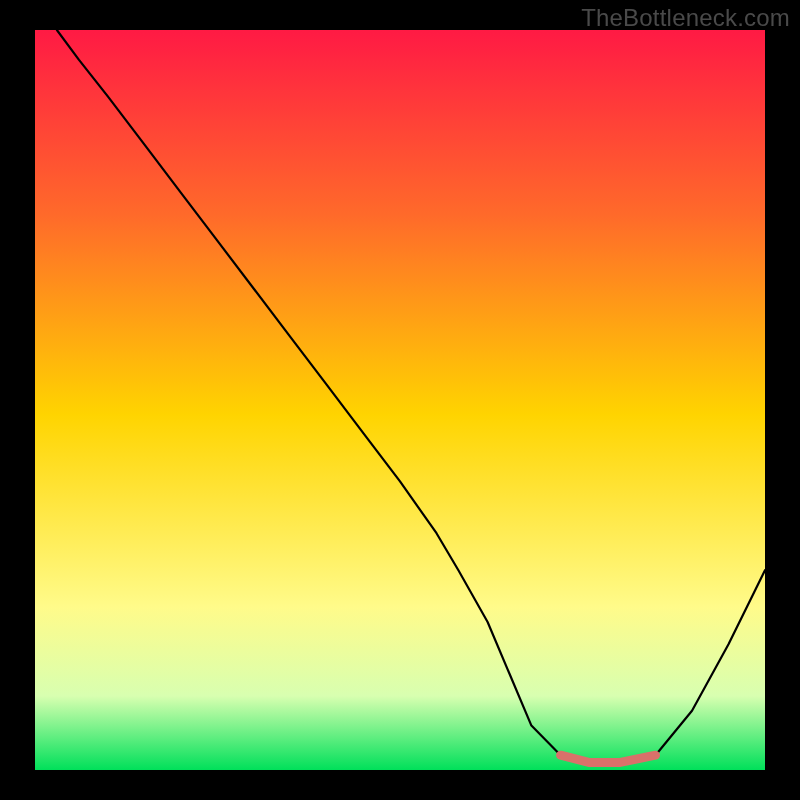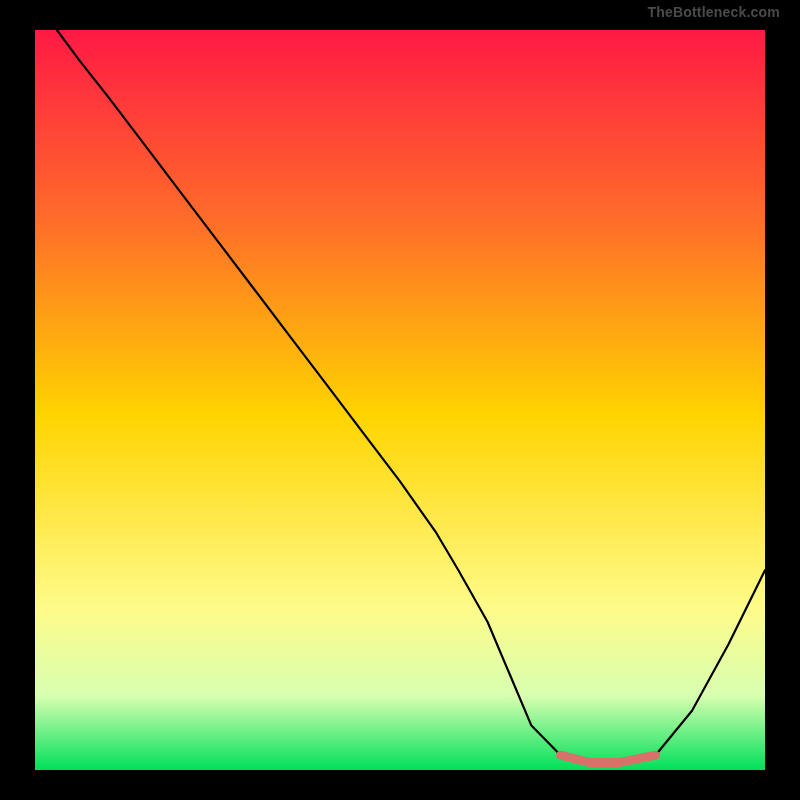--- a/index.html
+++ b/index.html
@@ -13,24 +13,24 @@
   }
   .frame {
     position: relative;
     width: 800px;
     height: 800px;
     background: #000;
   }
   .watermark {
     position: absolute;
     top: 4px;
-    right: 20px;
+    right: 10px;
     color: #4a4a4a;
-    font-size: 14px;
-    font-weight: 700;
+    font-size: 24px;
+    font-weight: 400;
     letter-spacing: 0.2px;
     z-index: 5;
   }
   .plot-area {
     position: absolute;
     left: 35px;
     top: 30px;
     width: 730px;
     height: 740px;
   }

